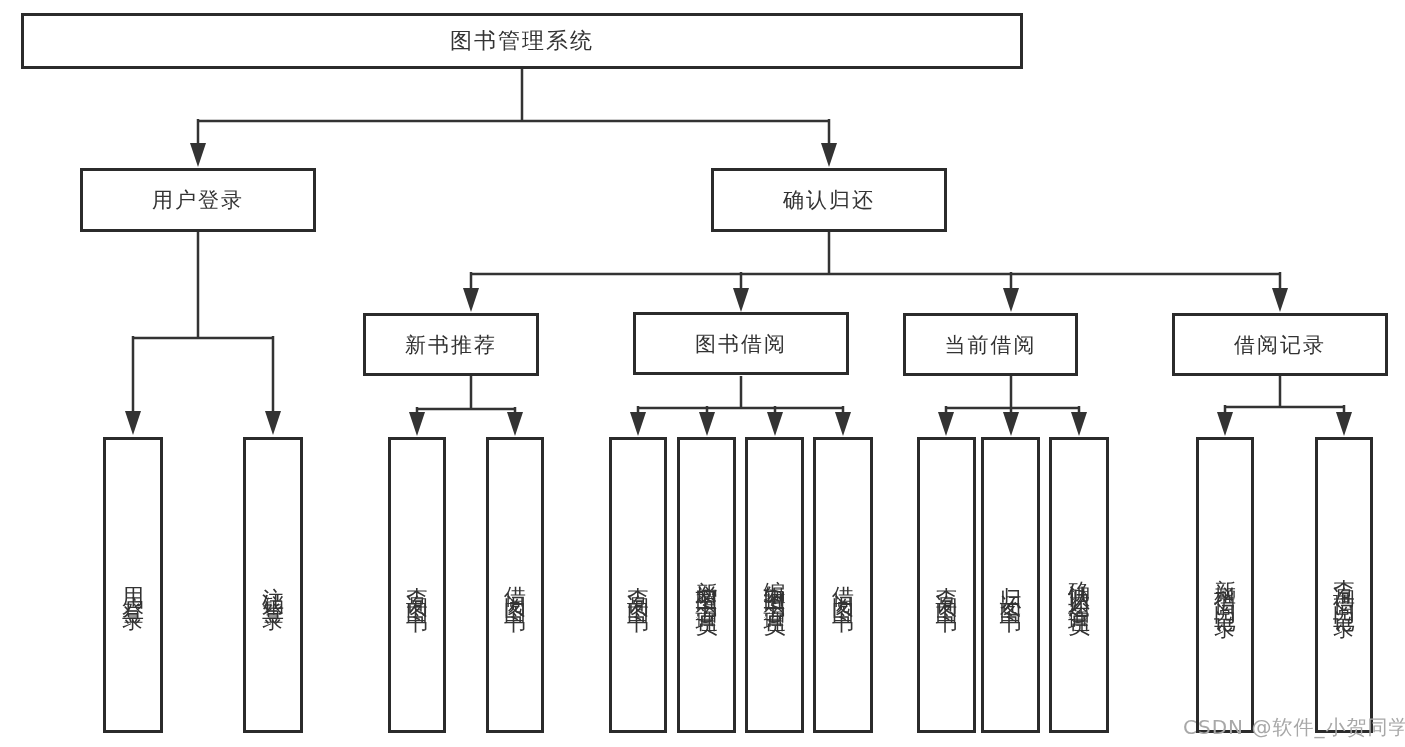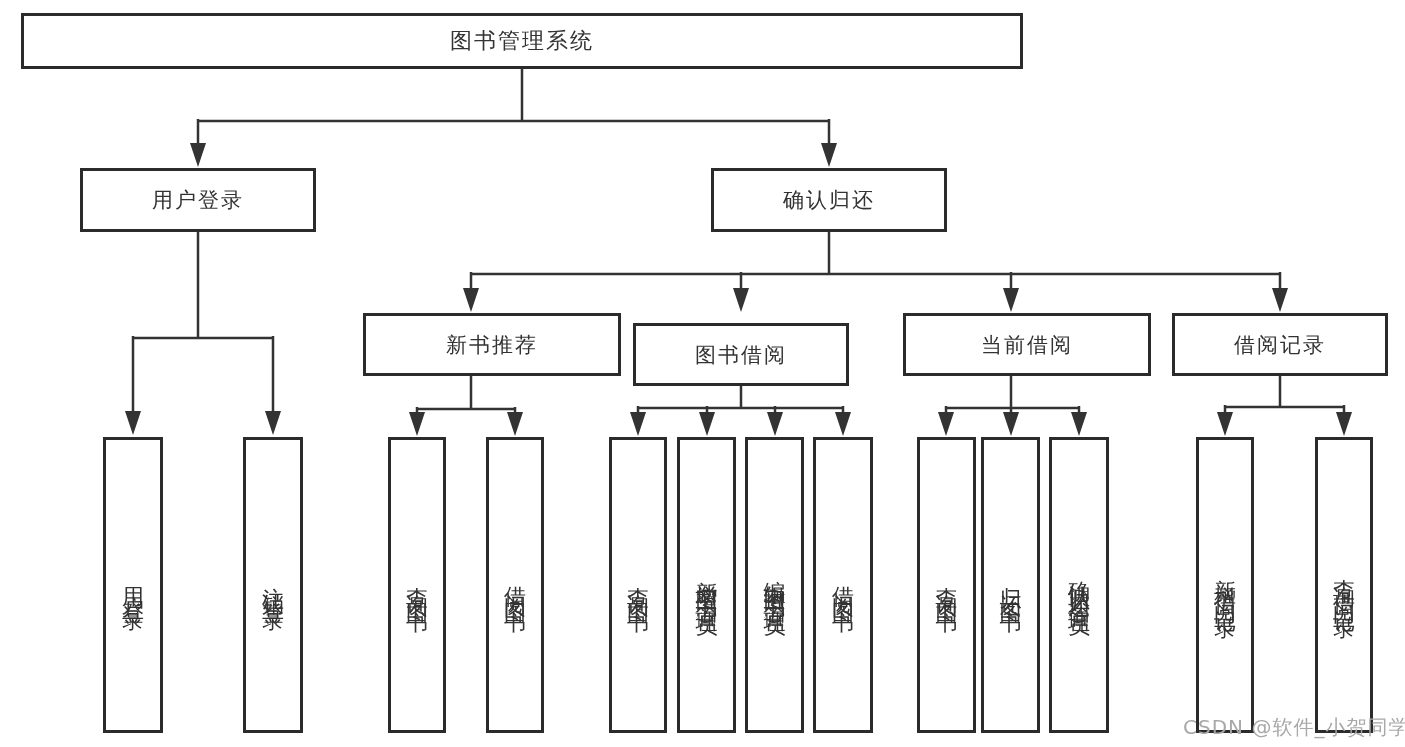--- a/index.html
+++ b/index.html
@@ -108,27 +108,27 @@
     <span class="lbl">图书管理系统</span>
   </div>
 
   <div class="node" style="left:80px;top:168px;width:236px;height:64px;">
     <span class="lbl">用户登录</span>
   </div>
   <div class="node" style="left:711px;top:168px;width:236px;height:64px;">
     <span class="lbl">确认归还</span>
   </div>
 
-  <div class="node" style="left:363px;top:313px;width:258px;height:63px;">
+  <div class="node" style="left:363px;top:313px;width:176px;height:63px;">
     <span class="lbl">新书推荐</span>
   </div>
-  <div class="node" style="left:633px;top:323px;width:216px;height:63px;">
+  <div class="node" style="left:633px;top:312px;width:216px;height:63px;">
     <span class="lbl">图书借阅</span>
   </div>
-  <div class="node" style="left:903px;top:313px;width:248px;height:63px;">
+  <div class="node" style="left:903px;top:313px;width:175px;height:63px;">
     <span class="lbl">当前借阅</span>
   </div>
   <div class="node" style="left:1172px;top:313px;width:216px;height:63px;">
     <span class="lbl">借阅记录</span>
   </div>
 
   <div class="leaf" style="left:103px;width:60px;">
     <span class="vlbl">用户登录</span>
   </div>
   <div class="leaf" style="left:243px;width:60px;">

